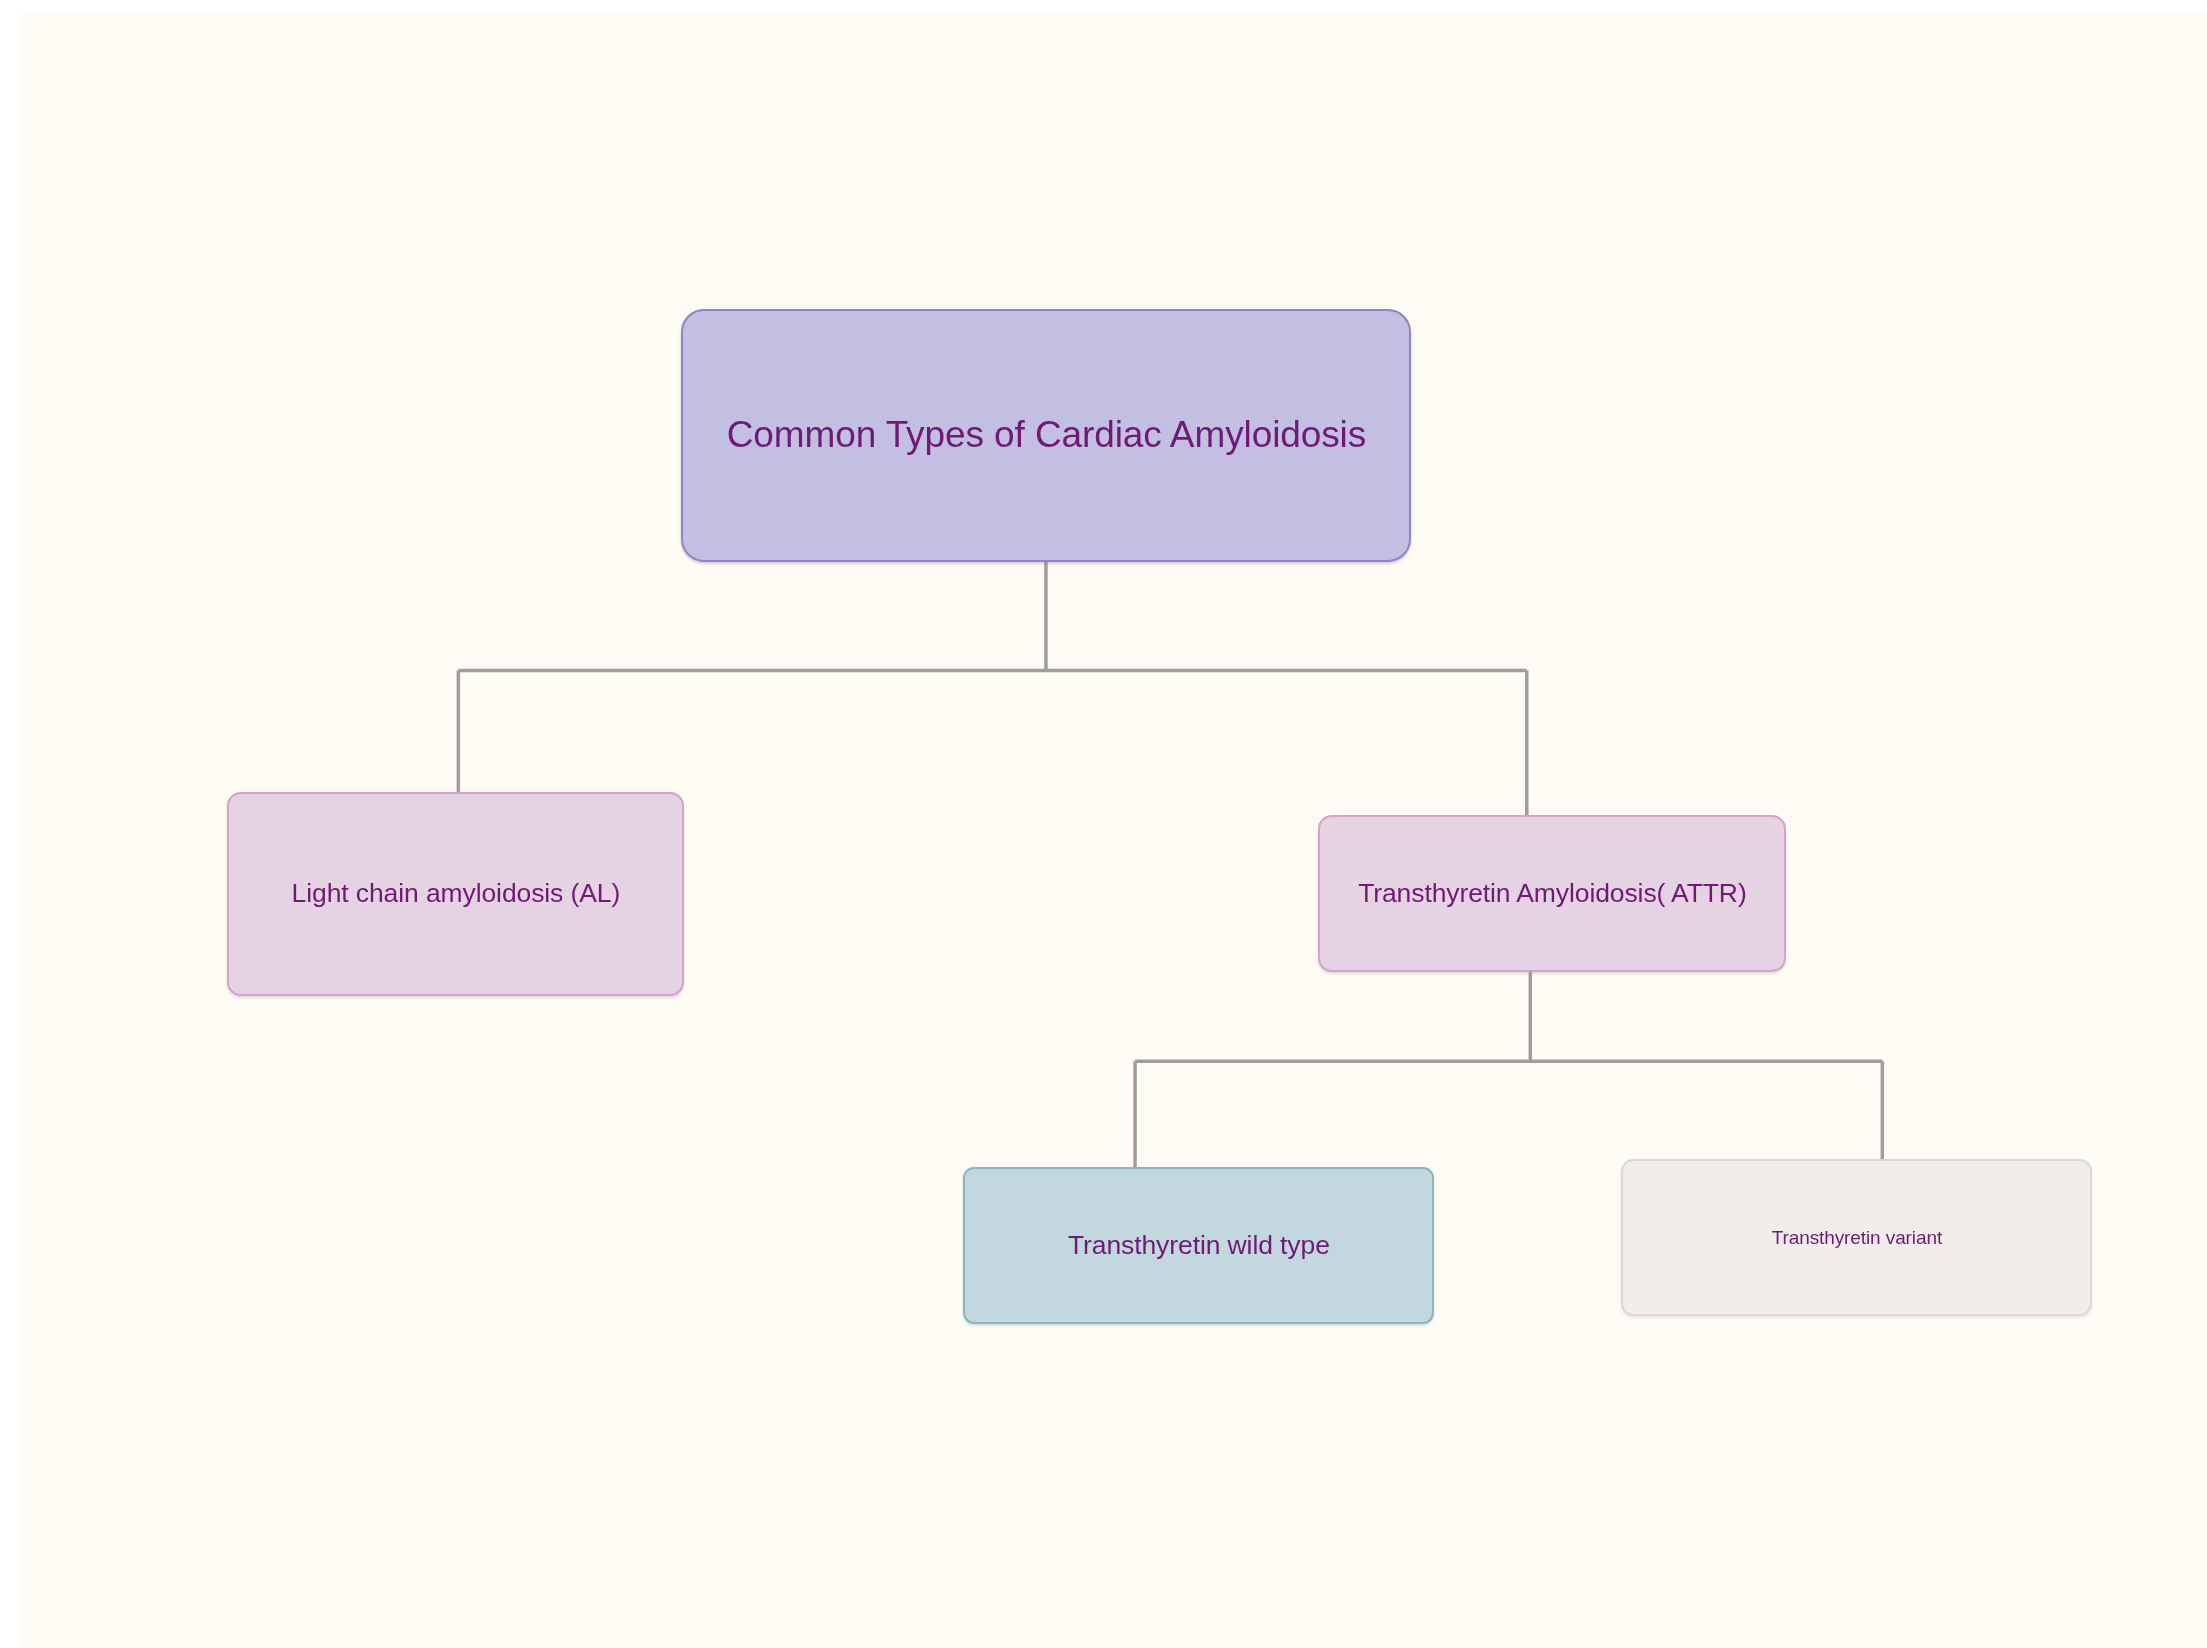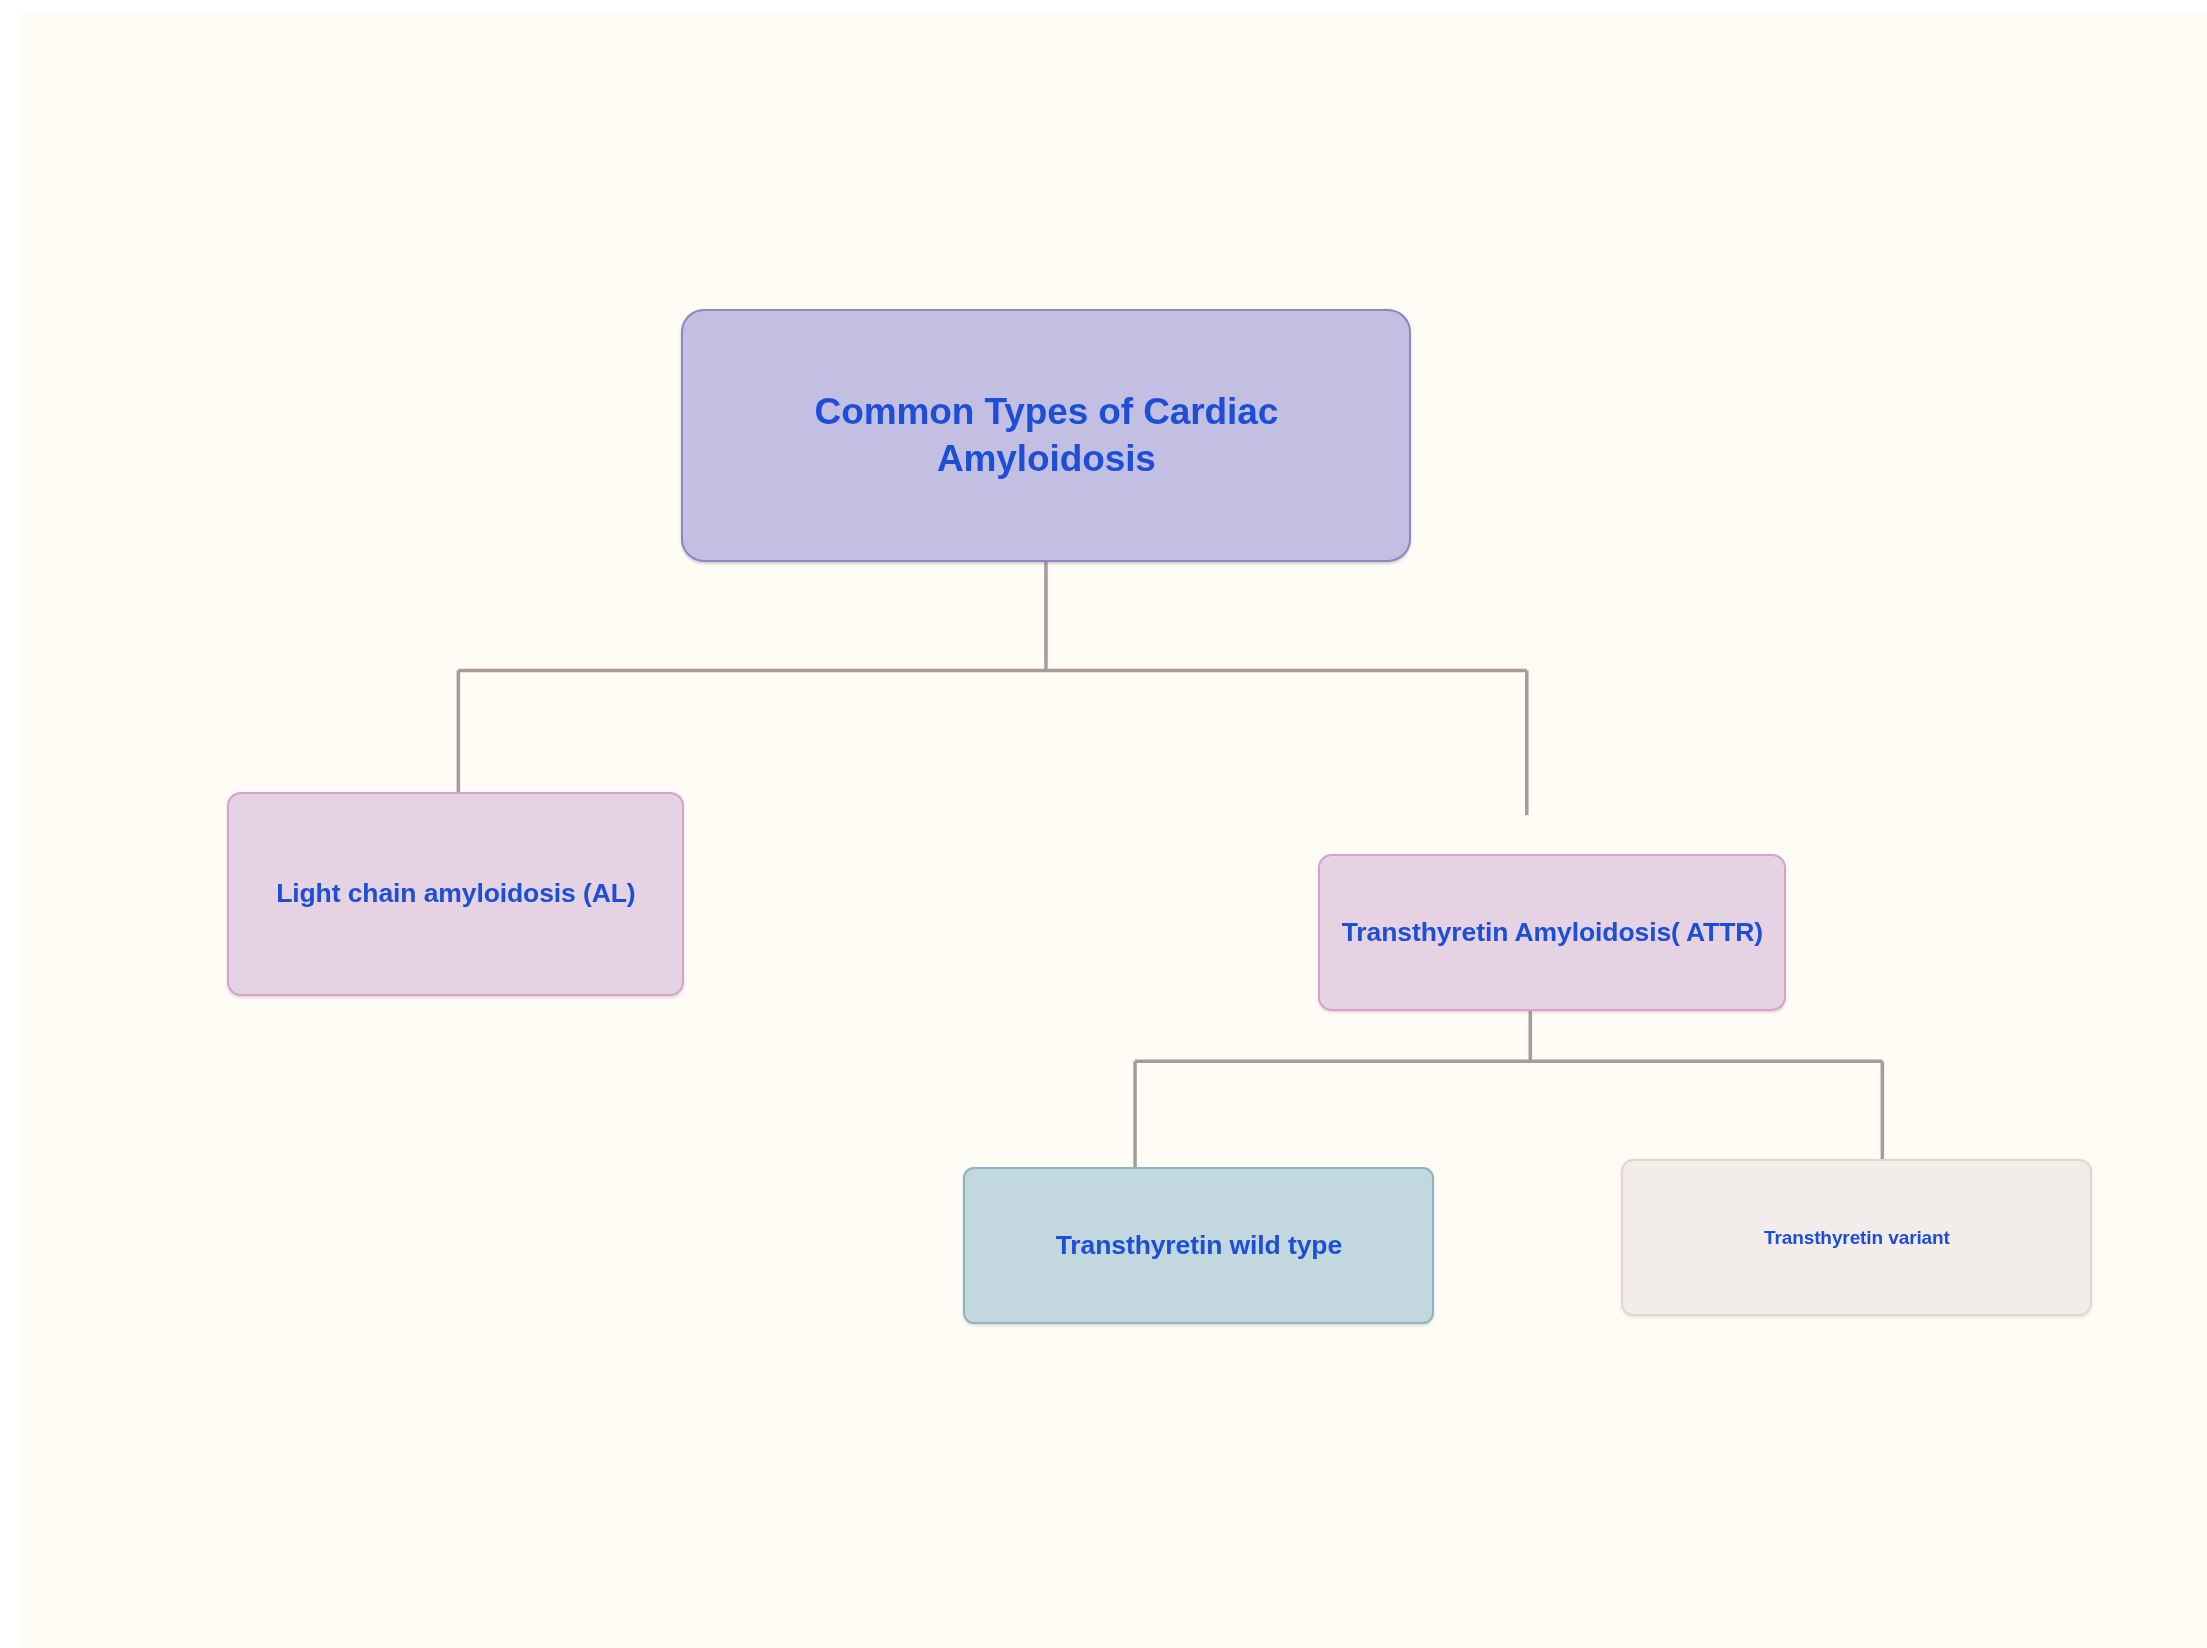--- a/index.html
+++ b/index.html
@@ -37,22 +37,22 @@
   }
 
   
   .node {
     position: absolute;
     box-sizing: border-box;
     display: flex;
     align-items: center;
     justify-content: center;
     text-align: center;
-    color: #1d4ed8;
-    font-weight: bold;
+    color: #701a75;
+    font-weight: normal;
     line-height: 1.26;
     white-space: pre-line;
     letter-spacing: -0.1px;
   }
 
   
   #node-root {
     left: 662px;
     top: 295px;
     width: 730px;
@@ -75,21 +75,21 @@
   }
   #node-al {
     left: 208px;
     top: 778px;
     width: 457px;
     height: 204px;
     padding: 0 19.4px;
   }
   #node-attr {
     left: 1299px;
-    top: 840px;
+    top: 801px;
     width: 468px;
     height: 157px;
     padding: 0 17.6px;
   }
 
   
   #node-wildtype {
     left: 944px;
     top: 1153px;
     width: 471px;

